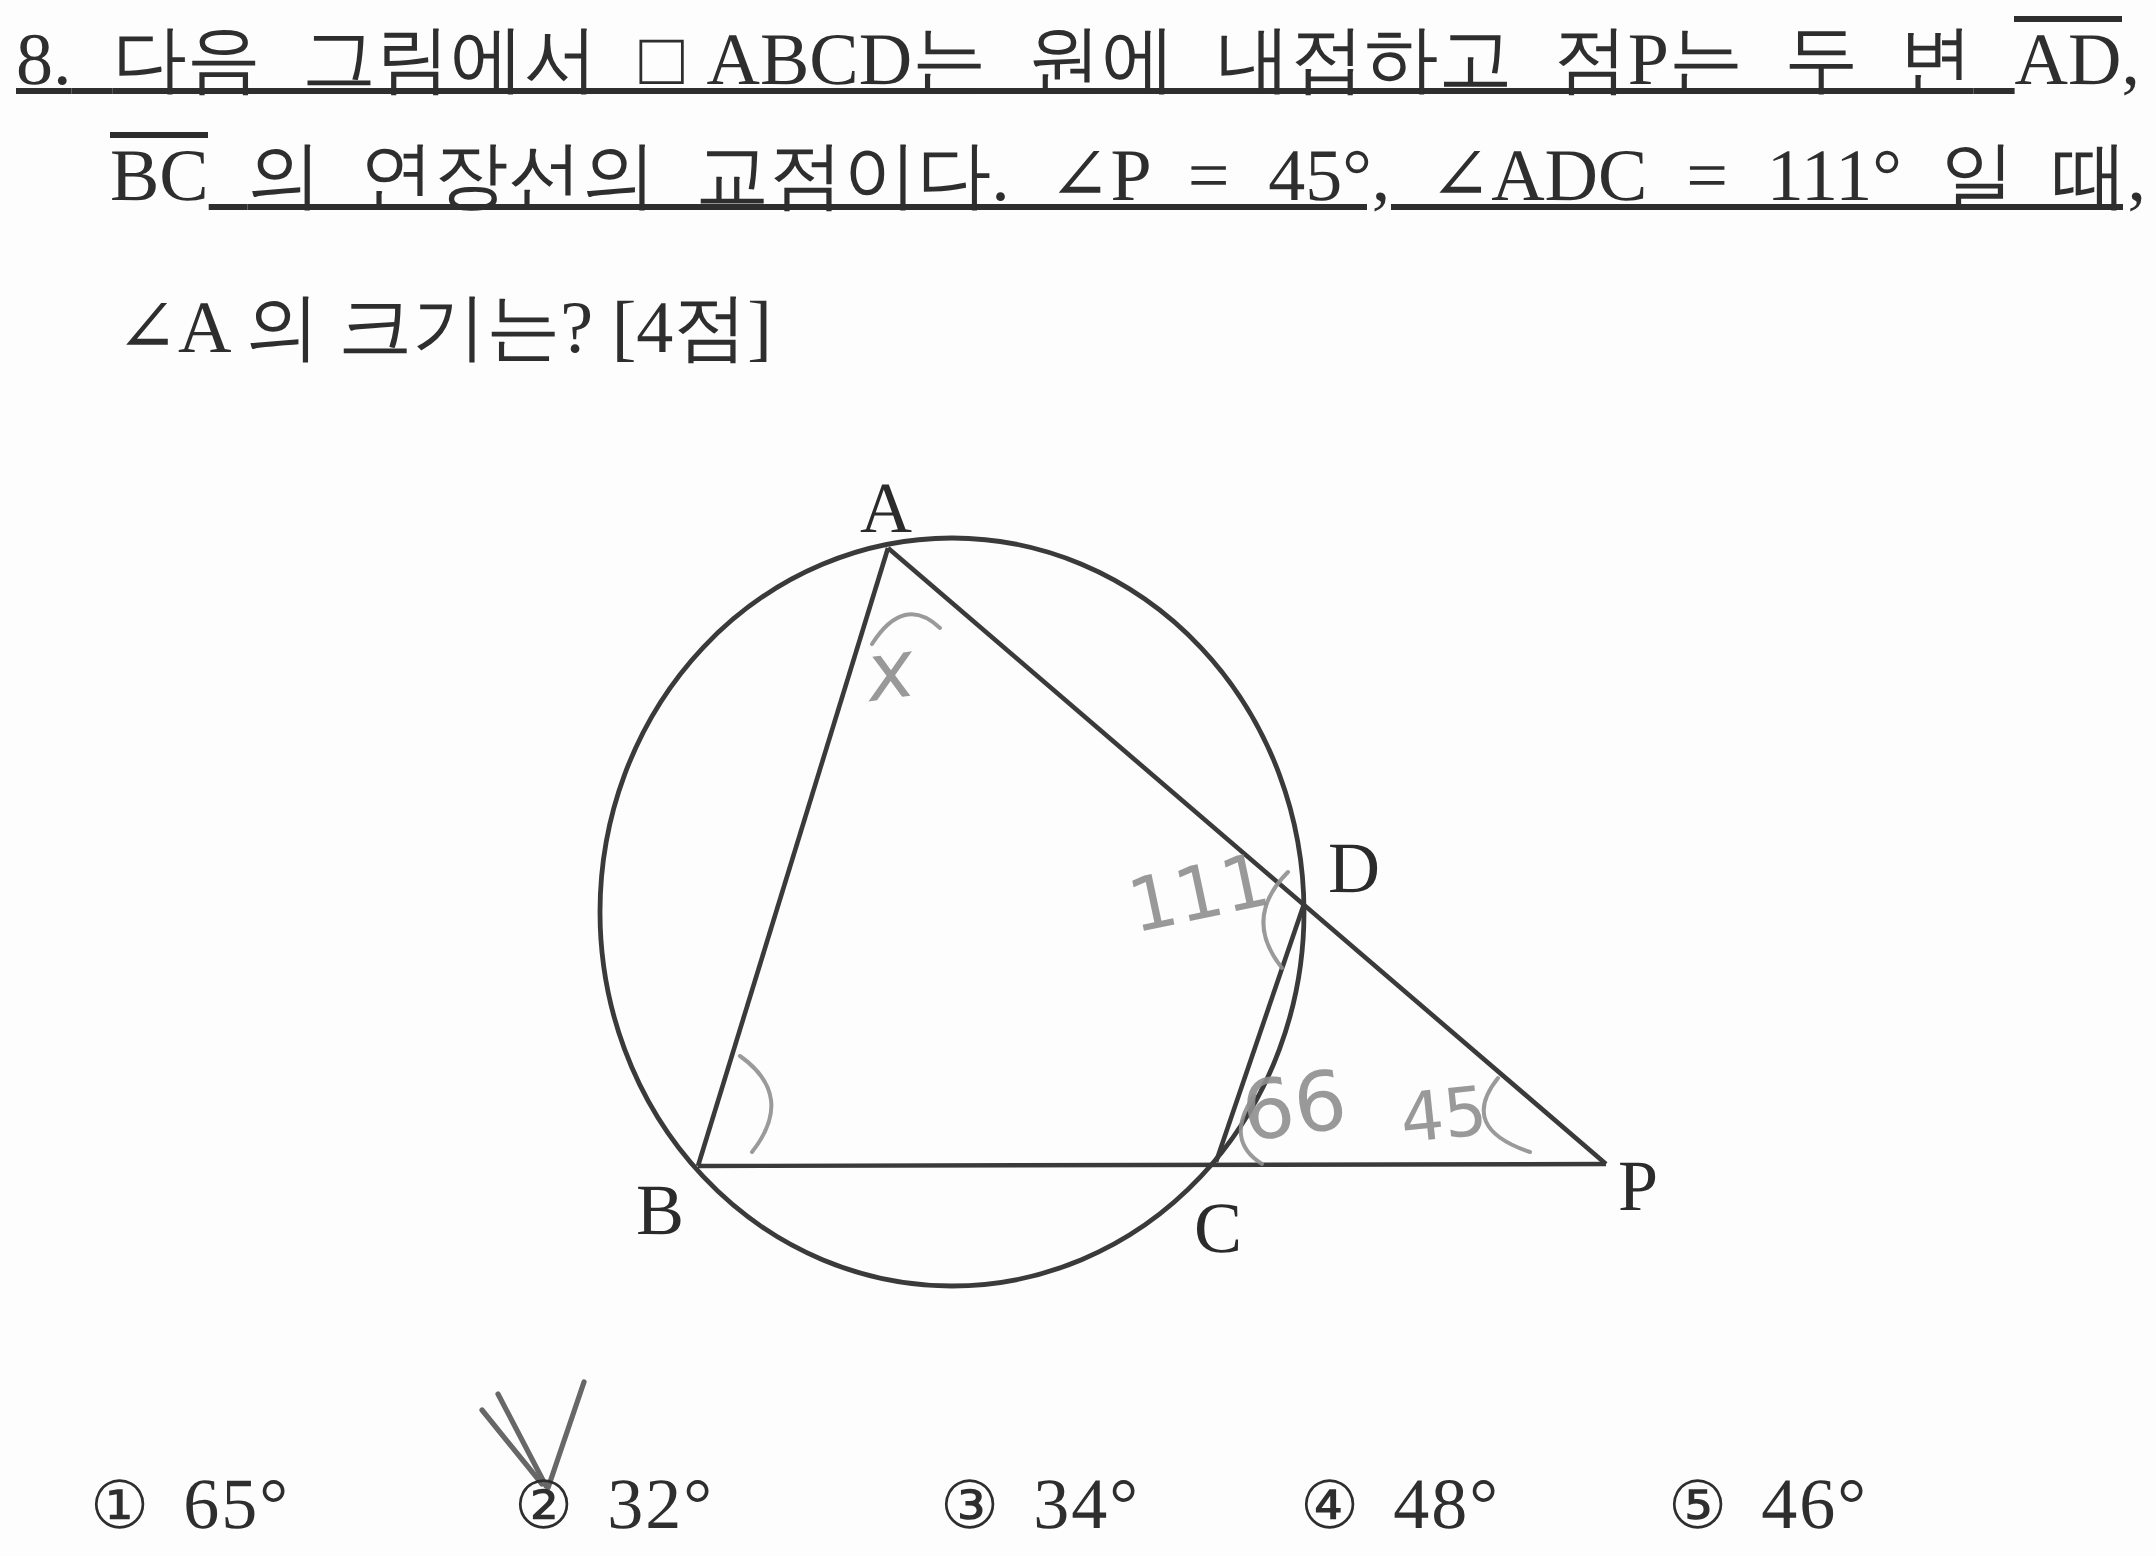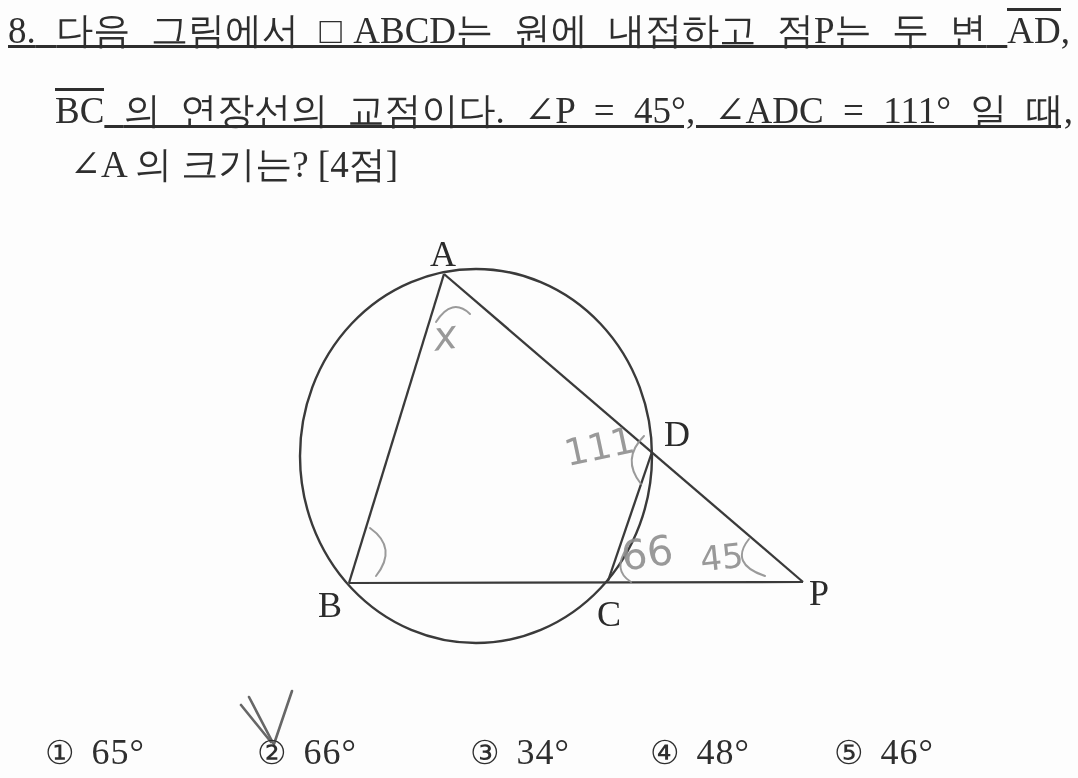--- a/index.html
+++ b/index.html
@@ -5,22 +5,22 @@
   html,body{margin:0;padding:0;}
   body{
     width:1078px;height:778px;position:relative;overflow:hidden;
     background:#fdfdfd;
     font-family:"Liberation Serif","DejaVu Serif",serif;
     color:#2e2e2e;
   }
   .problem-line{position:absolute;font-size:37px;line-height:1.25;white-space:nowrap;}
   .problem-line.justified{white-space:normal;text-align:justify;text-align-last:justify;text-decoration:underline;}
   .line1{left:8px;top:8px;width:1062px;}
-  .line2{left:55px;top:88px;width:1018px;}
-  .line3{left:70px;top:142px;}
+  .line2{left:55px;top:66px;width:1018px;}
+  .line3{left:58px;top:142px;}
   .overline{display:inline-block;border-top:3px solid #2e2e2e;padding-top:1px;line-height:1.05;}
   .diagram-svg{position:absolute;left:0;top:0;}
   .ink{stroke:#3a3a3a;fill:none;}
   .vertex-label{font-family:"Liberation Serif","DejaVu Serif",serif;font-size:36px;fill:#2b2b2b;text-anchor:middle;}
   .pencil-path{stroke:#8f8f8f;fill:none;stroke-width:2;stroke-linecap:round;opacity:.9;}
   .pencil-text{font-family:"DejaVu Sans",sans-serif;fill:#8f8f8f;text-anchor:middle;opacity:.9;}
   .check-path{stroke:#676767;fill:none;stroke-width:2.6;stroke-linecap:round;}
   .choice{position:absolute;top:731px;display:flex;align-items:baseline;gap:17px;}
   .choice-marker{font-size:33px;}
   .choice-value{font-size:36px;letter-spacing:1px;}
@@ -76,21 +76,21 @@
   </g>
 </svg>
 
 <div>
   <div class="choice" style="left:45px">
     <span class="choice-marker">①</span>
     <span class="choice-value">65°</span>
   </div>
   <div class="choice" style="left:257px">
     <span class="choice-marker">②</span>
-    <span class="choice-value">66°</span>
+    <span class="choice-value">32°</span>
   </div>
   <div class="choice" style="left:470px">
     <span class="choice-marker">③</span>
     <span class="choice-value">34°</span>
   </div>
   <div class="choice" style="left:650px">
     <span class="choice-marker">④</span>
     <span class="choice-value">48°</span>
   </div>
   <div class="choice" style="left:834px">

